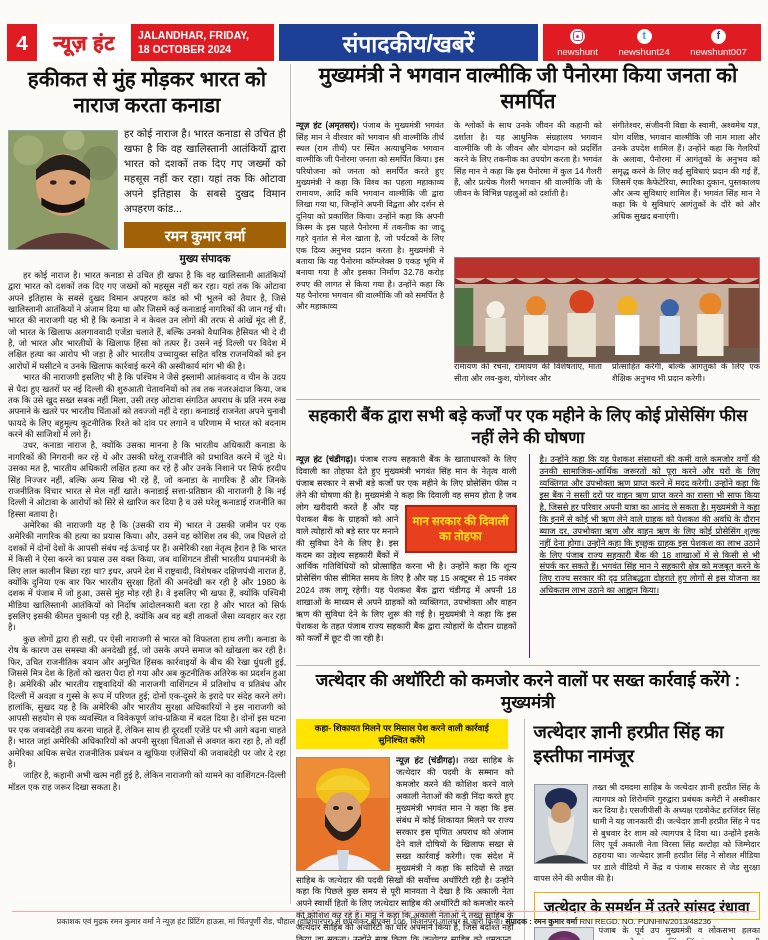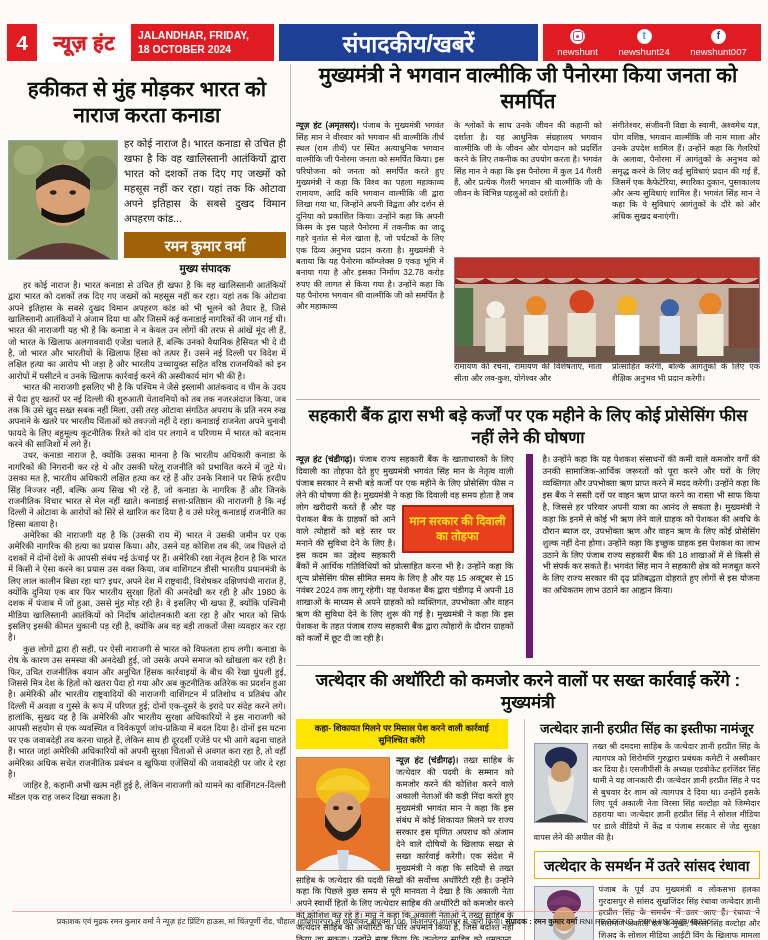--- a/index.html
+++ b/index.html
@@ -23,21 +23,21 @@
        font-size:10px;font-weight:bold;color:#1d3f96;line-height:1;}
   .ig-square{width:8px;height:8px;border:1.6px solid #c13584;border-radius:2.5px;display:flex;align-items:center;justify-content:center;}
   .ig-dot{width:3px;height:3px;border-radius:50%;background:#c13584;}
   .tw{color:#1da1f2;}
   .fb{color:#1b3f94;}
 
   
   .vdiv{position:absolute;left:290px;top:64px;bottom:36px;width:1px;background:#c2bfb8;}
 
   
-  .editorial{position:absolute;left:8px;top:76px;width:278px;height:838px;overflow:hidden;}
+  .editorial{position:absolute;left:8px;top:66px;width:278px;height:838px;overflow:hidden;}
   .ed-headline{font-size:20.5px;font-weight:bold;text-align:center;line-height:1.28;margin:0 0 9px;}
   .intro-wrap{position:relative;min-height:126px;margin-bottom:5px;}
   .author-photo{position:absolute;left:0;top:3px;width:108px;height:118px;border:1px solid #8aa;overflow:hidden;}
   .author-photo svg{display:block;width:100%;height:100%;}
   .intro-text{margin-left:116px;font-size:10.2px;line-height:1.46;text-align:justify;}
   .byline-bar{margin-left:116px;background:#a16207;color:#fff;text-align:center;font-size:14.5px;
               font-weight:bold;padding:3px 0;margin-top:5px;}
   .byline-role{margin-left:116px;text-align:center;font-size:10.5px;font-weight:bold;margin-top:3px;}
   .ed-body p{margin:0;font-size:8.5px;line-height:1.34;text-align:justify;text-indent:15px;}
 
@@ -50,36 +50,36 @@
   .pan-col{flex:1;font-size:8.2px;line-height:1.38;text-align:justify;}
   .pan-top{height:137px;overflow:hidden;}
   .pan-spacer{height:104px;}
   .pan-photo{position:absolute;left:158px;right:0;top:137px;height:104px;border:1px solid #978;overflow:hidden;}
   .pan-photo svg{display:block;width:100%;height:100%;}
 
   .bank{margin-top:7px;border-top:1px solid #b5b2aa;padding-top:5px;}
   .bank-headline{font-size:16.5px;font-weight:bold;text-align:center;margin:0 0 6px;line-height:1.3;}
   .bank-body{display:flex;gap:12px;height:204px;overflow:hidden;}
   .bank-col{flex:1;font-size:8.4px;line-height:1.42;text-align:justify;}
-  .bank-col2{border-left:7px solid #701a75;padding-left:10px;}
+  .bank-col2{border-left:1px solid #701a75;padding-left:10px;text-decoration:underline;}
   .diwali-box{float:right;width:102px;margin:3px 0 3px 6px;background:#e8401f;color:#ffe11a;
               font-weight:bold;font-size:11.5px;text-align:center;padding:7px 3px;line-height:1.3;
               border:2px solid #b5200e;}
 
   .jt{margin-top:7px;border-top:1px solid #b5b2aa;padding-top:4px;}
   .jt-headline{font-size:17px;font-weight:bold;text-align:center;margin:0 0 5px;line-height:1.3;}
   .jt-cols{display:flex;gap:10px;height:262px;overflow:hidden;}
   .jt-left{width:49%;}
   .jt-right{width:51%;border-left:1px solid #c2bfb8;padding-left:9px;}
   .kicker{background:#ffe400;color:#111;font-weight:bold;font-size:8.6px;text-align:center;
           padding:3px 5px;margin:0 6px 6px 0;}
   .jt-body{font-size:8.4px;line-height:1.42;text-align:justify;}
   .mann-photo{float:left;width:92px;height:112px;margin:2px 6px 2px 0;border:1px solid #a86;overflow:hidden;}
   .mann-photo svg,.giani-photo svg,.randhawa-photo svg{display:block;width:100%;height:100%;}
-  .resign-headline{font-size:13px;font-weight:bold;text-align:center;margin:0 0 4px;}
+  .resign-headline{font-size:18px;font-weight:bold;text-align:left;margin:0 0 15px;}
   .resign-body{font-size:8.1px;line-height:1.4;text-align:justify;}
   .giani-photo{float:left;width:52px;height:78px;margin:2px 5px 0 0;border:1px solid #99a;overflow:hidden;}
   .randhawa-block{margin-top:8px;}
   .randhawa-headline{font-size:14.5px;font-weight:bold;text-align:center;border:1px solid #eab308;
                      padding:3px 2px;margin:0 0 5px;}
   .randhawa-body{font-size:8.1px;line-height:1.4;text-align:justify;}
   .randhawa-photo{float:left;width:58px;height:84px;margin:2px 5px 0 0;border:1px solid #99a;overflow:hidden;}
 
   
   .footer{position:absolute;left:12px;right:12px;bottom:12px;text-align:center;font-size:7.8px;

